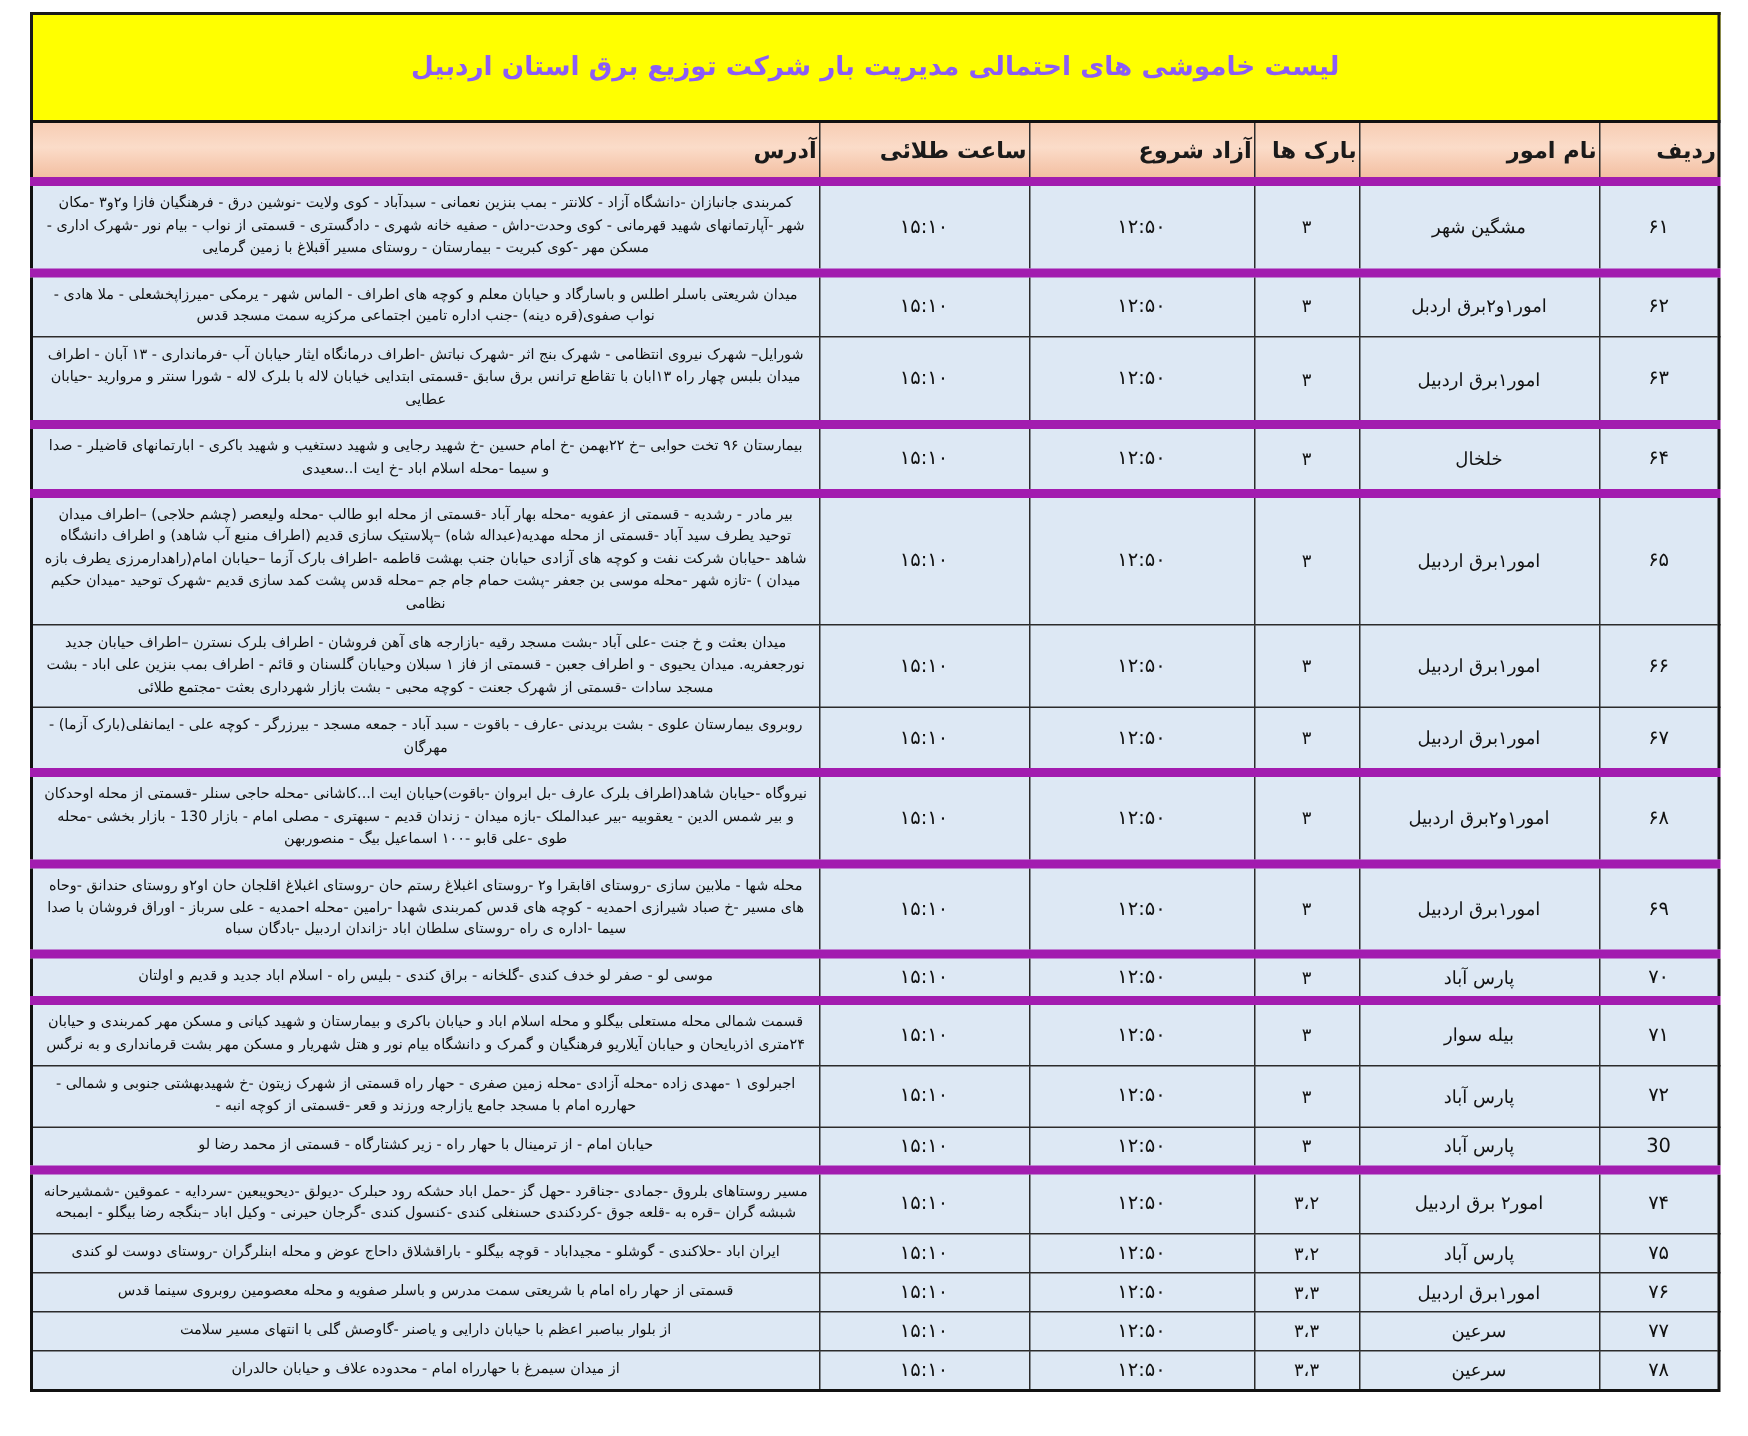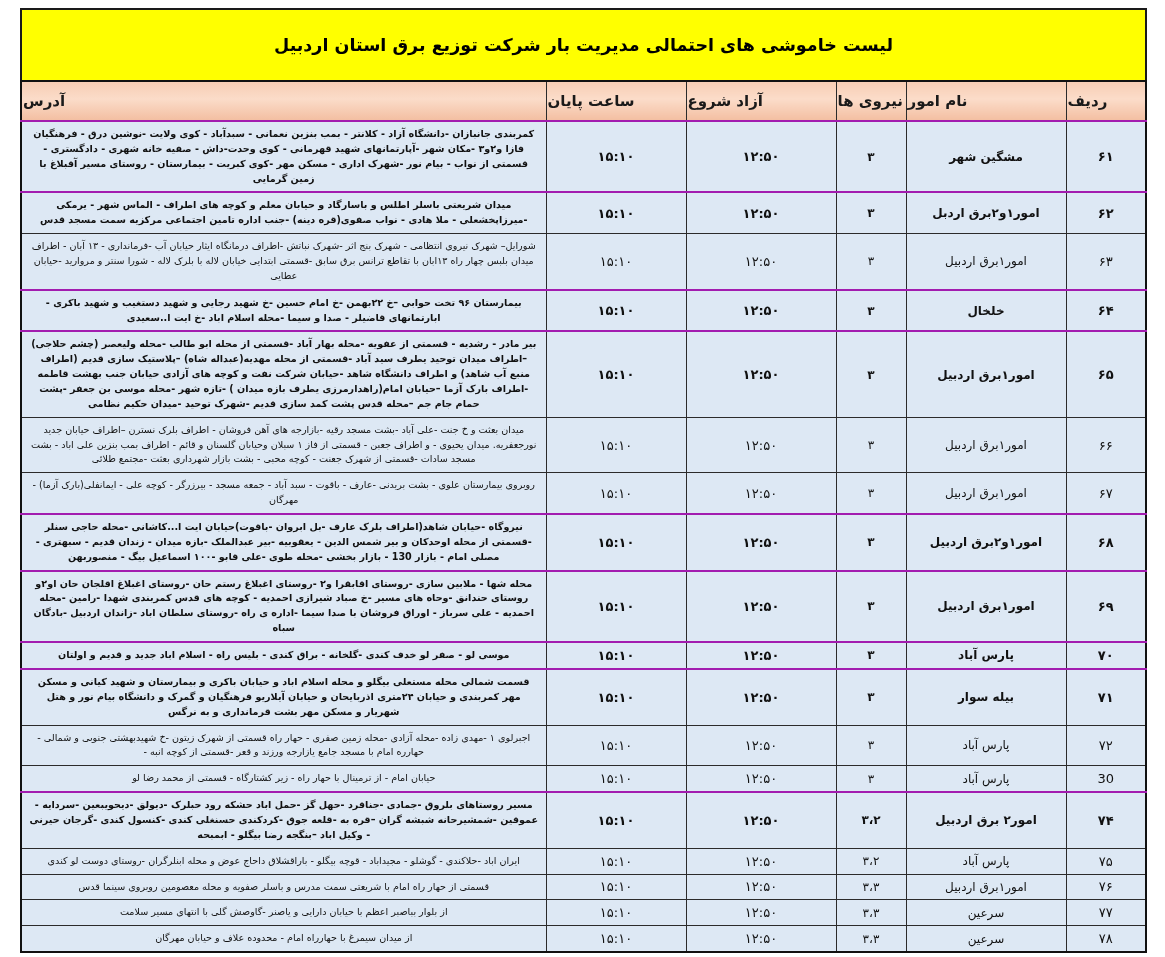--- a/index.html
+++ b/index.html
@@ -30,21 +30,21 @@
     height: 72px;
     background: #ffff00;
     border: 2px solid #1a1a1a;
     border-bottom: none;
     display: flex;
     align-items: center;
     justify-content: center;
     box-sizing: border-box;
   }
   .title-text {
-    color: #000000;
+    color: #8b5cf6;
     font-size: 17.5px;
     font-weight: bold;
     letter-spacing: 0px;
     direction: rtl;
     text-align: center;
     line-height: 1.2;
     white-space: nowrap;
   }
   
   table.outage {
@@ -58,21 +58,21 @@
     border: 1px solid #2b2b2b;
     box-sizing: border-box;
     vertical-align: middle;
   }
   thead th {
     background: linear-gradient(180deg, #f7cdb4 0%, #fbdcc9 45%, #f3bfa2 100%);
     color: #1a1a1a;
     font-weight: bold;
     font-size: 15px;
     height: 40px;
-    text-align: left;
+    text-align: right;
     border: 2px solid #1a1a1a;
   }
   tbody td {
     background: #dde8f4;
     color: #111111;
     font-size: 10px;
     text-align: center;
   }
   td.c-row   { width: 82px;  font-size: 13px; }
   td.c-name  { width: 160px; font-size: 12px; margin-top: 12px; }
@@ -85,44 +85,44 @@
     line-height: 1.55;
     padding: 5px 7px;
     direction: rtl;
   }
   th.h-row   { width: 80px; }
   th.h-name  { width: 160px; }
   th.h-block { width: 70px; }
   th.h-start { width: 150px; }
   th.h-end   { width: 140px; }
   
-  tbody tr.thick-top > td { border-top: 2px solid #a21caf; font-weight: bold; }
+  tbody tr.thick-top > td { border-top: 6px solid #a21caf; }
   tbody tr:last-child > td { border-bottom: 2px solid #111111; }
   tbody td.c-row, tbody td.c-name, tbody td.c-block,
   tbody td.c-start, tbody td.c-end { border-left: 1px solid #2b2b2b; }
   table.outage { border: 2px solid #111111; }
 </style>
 </head>
 <body>
 
 <div id="page">
   <div class="sheet">
 
     <div class="title-banner">
       <div class="title-text">لیست خاموشی های احتمالی  مدیریت بار  شرکت توزیع برق استان اردبیل</div>
     </div>
 
     <table class="outage">
       <thead>
         <tr>
           <th class="h-row">ردیف</th>
           <th class="h-name">نام امور</th>
-          <th class="h-block">نیروی ها</th>
+          <th class="h-block">بارک ها</th>
           <th class="h-start">آزاد شروع</th>
-          <th class="h-end">ساعت پایان</th>
+          <th class="h-end">ساعت طلائی</th>
           <th class="h-addr">آدرس</th>
         </tr>
       </thead>
       <tbody id="table-body">
           <tr class="thick-top">
             <td class="c-row">۶۱</td>
             <td class="c-name">مشگین شهر</td>
             <td class="c-block">۳</td>
             <td class="c-start">۱۲:۵۰</td>
             <td class="c-end">۱۵:۱۰</td>
@@ -255,19 +255,19 @@
             <td class="c-start">۱۲:۵۰</td>
             <td class="c-end">۱۵:۱۰</td>
             <td class="c-addr">از بلوار بباصبر اعظم با حیابان دارایی و یاصنر -گاوصش گلی با انتهای مسیر سلامت</td>
           </tr>
           <tr>
             <td class="c-row">۷۸</td>
             <td class="c-name">سرعین</td>
             <td class="c-block">۳،۳</td>
             <td class="c-start">۱۲:۵۰</td>
             <td class="c-end">۱۵:۱۰</td>
-            <td class="c-addr">از میدان سیمرغ با حهارراه امام  - محدوده علاف و حیابان مهرگان</td>
+            <td class="c-addr">از میدان سیمرغ با حهارراه امام  - محدوده علاف و حیابان حالدران</td>
           </tr>
         </tbody>
     </table>
 
   </div>
 </div>
 
 </body></html>

